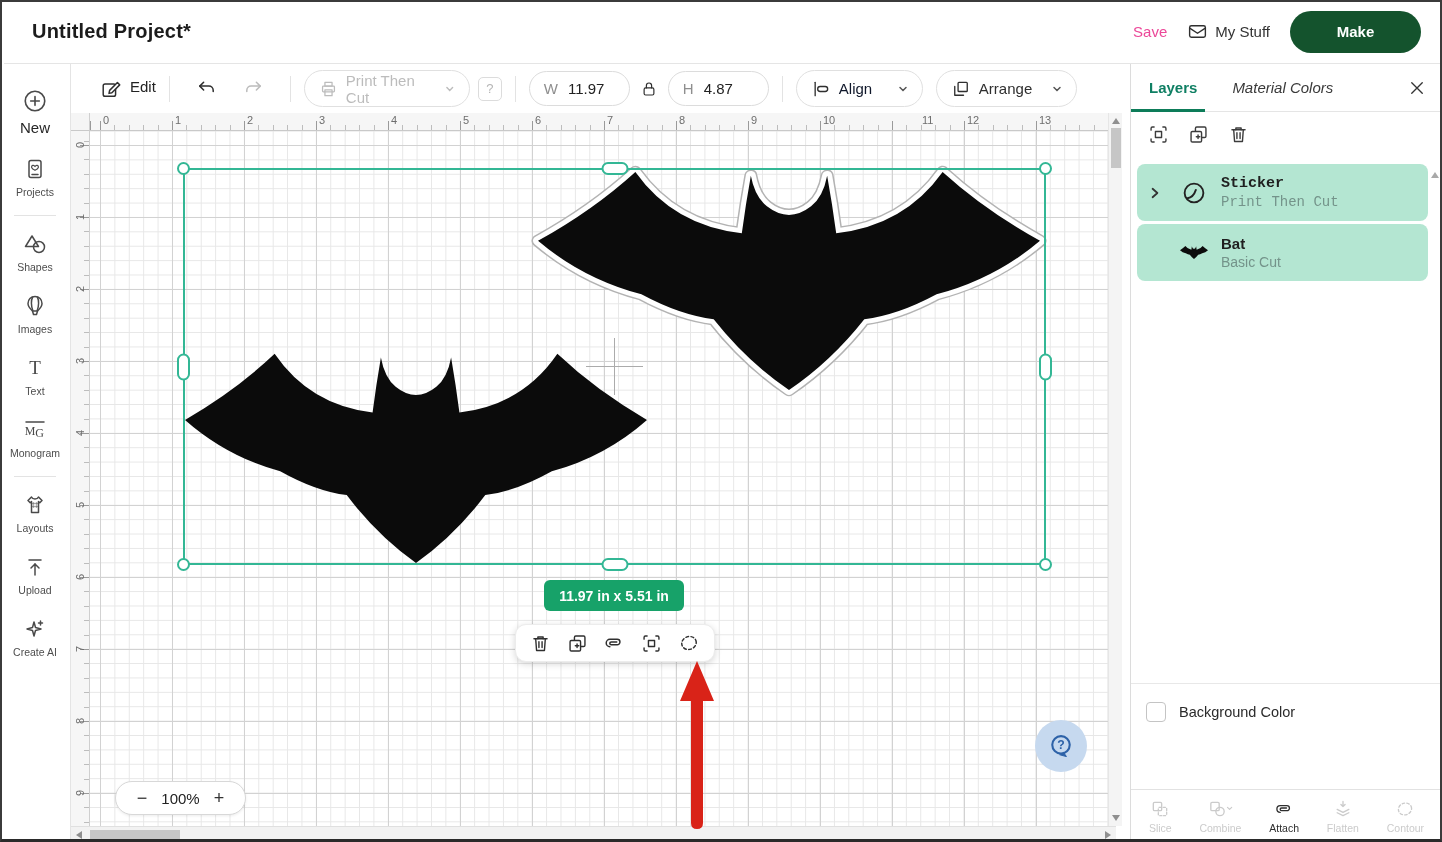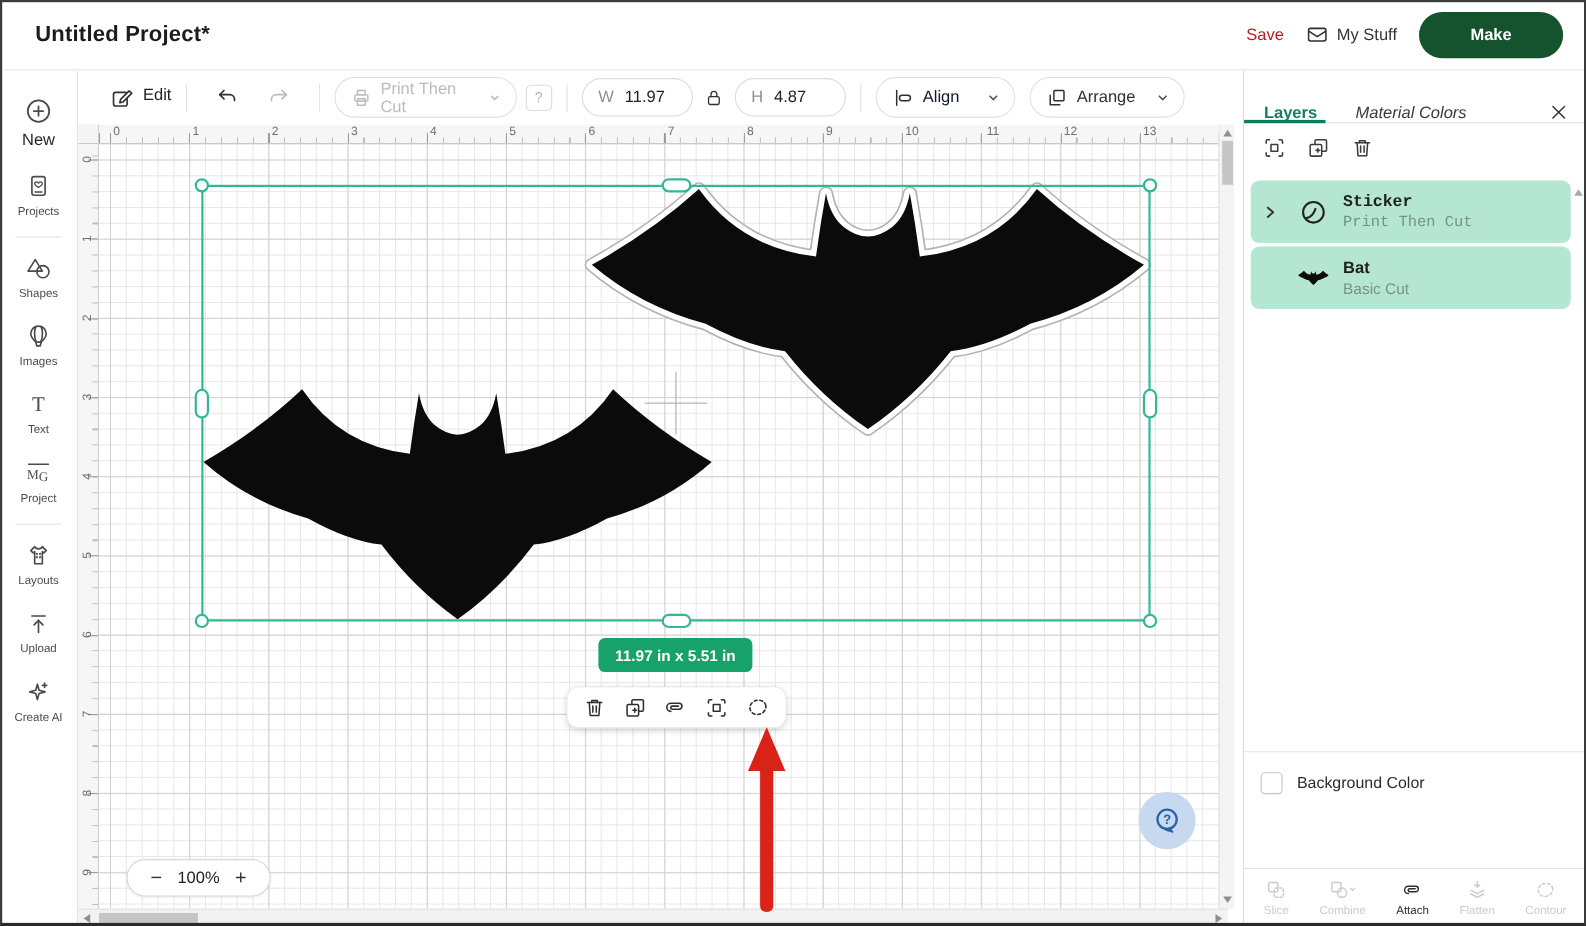--- a/index.html
+++ b/index.html
@@ -4,21 +4,21 @@
 <style>
   * { margin:0; padding:0; box-sizing:border-box; }
   body { font-family:"Liberation Sans", sans-serif; background:#fff; }
   .app { position:relative; width:1442px; height:842px; background:#fff; overflow:hidden; }
   .frame { position:absolute; inset:0; border:2px solid #3b3b3b; border-bottom:3px solid #2a2a2a; z-index:999; pointer-events:none; }
 
   
   .header { position:absolute; left:4px; top:0; width:100%; height:64px; background:#fff; border-bottom:1px solid #e5e5e5; display:flex; align-items:center; z-index:20; }
   .title { margin-left:28px; font-size:20px; font-weight:600; color:#1c1c1c; letter-spacing:.2px; }
   .header-right { margin-left:auto; display:flex; align-items:center; gap:20px; padding-right:25px; }
-  .hdr-text { font-size:15px; color:#b91c1c; cursor:pointer; }
+  .hdr-text { font-size:15px; color:#ec4899; cursor:pointer; }
   .mystuff { display:flex; align-items:center; gap:7px; font-size:15px; color:#333; }
   .sub-pill { display:flex; align-items:center; gap:9px; background:#e9f6f0; border-radius:9px; height:40px; padding:0 18px; color:#15836a; font-size:15px; font-weight:600; }
   .make-btn { background:#14532d; color:#fff; font-size:15px; font-weight:600; border:none; border-radius:22px; height:42px; width:131px; text-align:center; line-height:42px; cursor:pointer; }
 
   
   .sidebar { position:absolute; left:0; top:64px; width:71px; bottom:0; background:#fff; border-right:1px solid #e4e4e4; display:flex; flex-direction:column; align-items:center; padding-top:14px; z-index:15; }
   .side-item { display:flex; flex-direction:column; align-items:center; gap:5px; color:#4a4a4a; width:100%; padding:10px 0 11px; cursor:pointer; }
   .side-item .lbl { font-size:10.5px; color:#4d4d4d; }
   .side-item.new .lbl { font-size:15px; color:#262626; font-weight:500; }
   .side-divider { width:42px; border-top:1px solid #e3e3e3; margin:6px 0; }
@@ -83,21 +83,21 @@
   .vscroll .thumb { position:absolute; left:2px; top:15px; width:10px; height:40px; background:#c6c6c6; }
   .tri-up { position:absolute; left:3px; top:5px; width:0; height:0; border-left:4px solid transparent; border-right:4px solid transparent; border-bottom:6px solid #8f8f8f; }
   .tri-dn { position:absolute; left:3px; bottom:5px; width:0; height:0; border-left:4px solid transparent; border-right:4px solid transparent; border-top:6px solid #8f8f8f; }
   .hscroll { position:absolute; left:0; bottom:0; height:16px; right:14px; background:#f2f2f2; border-top:1px solid #e0e0e0; z-index:6; }
   .hscroll .thumb { position:absolute; left:19px; top:3px; width:90px; height:10px; background:#c6c6c6; }
   .tri-l { position:absolute; left:5px; top:4px; width:0; height:0; border-top:4px solid transparent; border-bottom:4px solid transparent; border-right:6px solid #8f8f8f; }
   .tri-r { position:absolute; right:5px; top:4px; width:0; height:0; border-top:4px solid transparent; border-bottom:4px solid transparent; border-left:6px solid #8f8f8f; }
 
   
   .panel { position:absolute; right:0; top:64px; width:312px; bottom:0; background:#fff; border-left:1px solid #dcdcdc; z-index:16; }
-  .panel-tabs { position:relative; height:48px; border-bottom:1px solid #e5e5e5; display:flex; align-items:flex-end; }
+  .panel-tabs { position:relative; height:48px; border-bottom:1px solid #e5e5e5; display:flex; align-items:center; }
   .tab { font-size:15px; cursor:pointer; }
   .tab.active { color:#0f7f63; font-weight:600; margin-left:18px; }
   .tab.idle { color:#3a3a3a; margin-left:35px;font-style:italic; }
   .tab-underline { position:absolute; left:0; bottom:-1px; width:74px; height:3px; background:#0d7c59; }
   .panel-close { margin-left:auto; margin-right:16px; cursor:pointer; display:flex; }
   .panel-icons { height:45px; display:flex; align-items:center; gap:19px; padding-left:17px; }
   .pic { stroke:#3c3c3c; fill:none; stroke-width:1.6; stroke-linecap:round; stroke-linejoin:round; cursor:pointer; }
   .layers-list { position:absolute; left:6px; right:14px; top:100px; bottom:160px; display:flex; flex-direction:column; gap:3px; }
   .layer-row { background:#b4e6d2; border-radius:8px; height:57px; display:flex; align-items:center; padding:0 10px; cursor:pointer; }
   .layer-row .chev-r { width:16px; display:flex; justify-content:center; color:#333; }
@@ -187,21 +187,21 @@
       <span class="lbl">Text</span>
     </div>
     <div class="side-item">
       <svg width="26" height="24" viewBox="0 0 26 24">
           <g class="sic">
             <path d="M4 4 H22"></path>
           </g>
           <text x="8" y="17" text-anchor="middle" font-family="Liberation Serif, serif" font-size="12" fill="#4a4a4a">M</text>
           <text x="17.5" y="19" text-anchor="middle" font-family="Liberation Serif, serif" font-size="12" fill="#4a4a4a">G</text>
         </svg>
-      <span class="lbl">Project</span>
+      <span class="lbl">Monogram</span>
     </div>
     <div class="side-divider"></div>
     <div class="side-item">
       <svg width="24" height="24" viewBox="0 0 24 24">
           <g class="sic">
             <path d="M8.5 4 L5 7.5 L7.2 9.7 L8.5 8.5 V19.5 H15.5 V8.5 L16.8 9.7 L19 7.5 L15.5 4 C14.8 5.6 13.3 6 12 6 C10.7 6 9.2 5.6 8.5 4 Z"></path>
             <circle cx="10.5" cy="10.5" r="0.35" fill="#4a4a4a"></circle>
             <circle cx="13.5" cy="10.5" r="0.35" fill="#4a4a4a"></circle>
             <circle cx="10.5" cy="13.5" r="0.35" fill="#4a4a4a"></circle>
             <circle cx="13.5" cy="13.5" r="0.35" fill="#4a4a4a"></circle>
@@ -327,21 +327,21 @@
         <span class="rnum-h" style="left: 85px;">1</span>
         <span class="rnum-h" style="left: 157px;">2</span>
         <span class="rnum-h" style="left: 229px;">3</span>
         <span class="rnum-h" style="left: 301px;">4</span>
         <span class="rnum-h" style="left: 373px;">5</span>
         <span class="rnum-h" style="left: 445px;">6</span>
         <span class="rnum-h" style="left: 517px;">7</span>
         <span class="rnum-h" style="left: 589px;">8</span>
         <span class="rnum-h" style="left: 661px;">9</span>
         <span class="rnum-h" style="left: 733px;">10</span>
-        <span class="rnum-h" style="left: 807px;">11</span>
+        <span class="rnum-h" style="left: 832px;">11</span>
         <span class="rnum-h" style="left: 877px;">12</span>
         <span class="rnum-h" style="left: 949px;">13</span>
       </div>
     <div class="ruler-v">
         <div class="minor"></div>
         <div class="major"></div>
         <span class="rnum-v" style="top: 7px;">0</span>
         <span class="rnum-v" style="top: 79px;">1</span>
         <span class="rnum-v" style="top: 151px;">2</span>
         <span class="rnum-v" style="top: 223px;">3</span>

